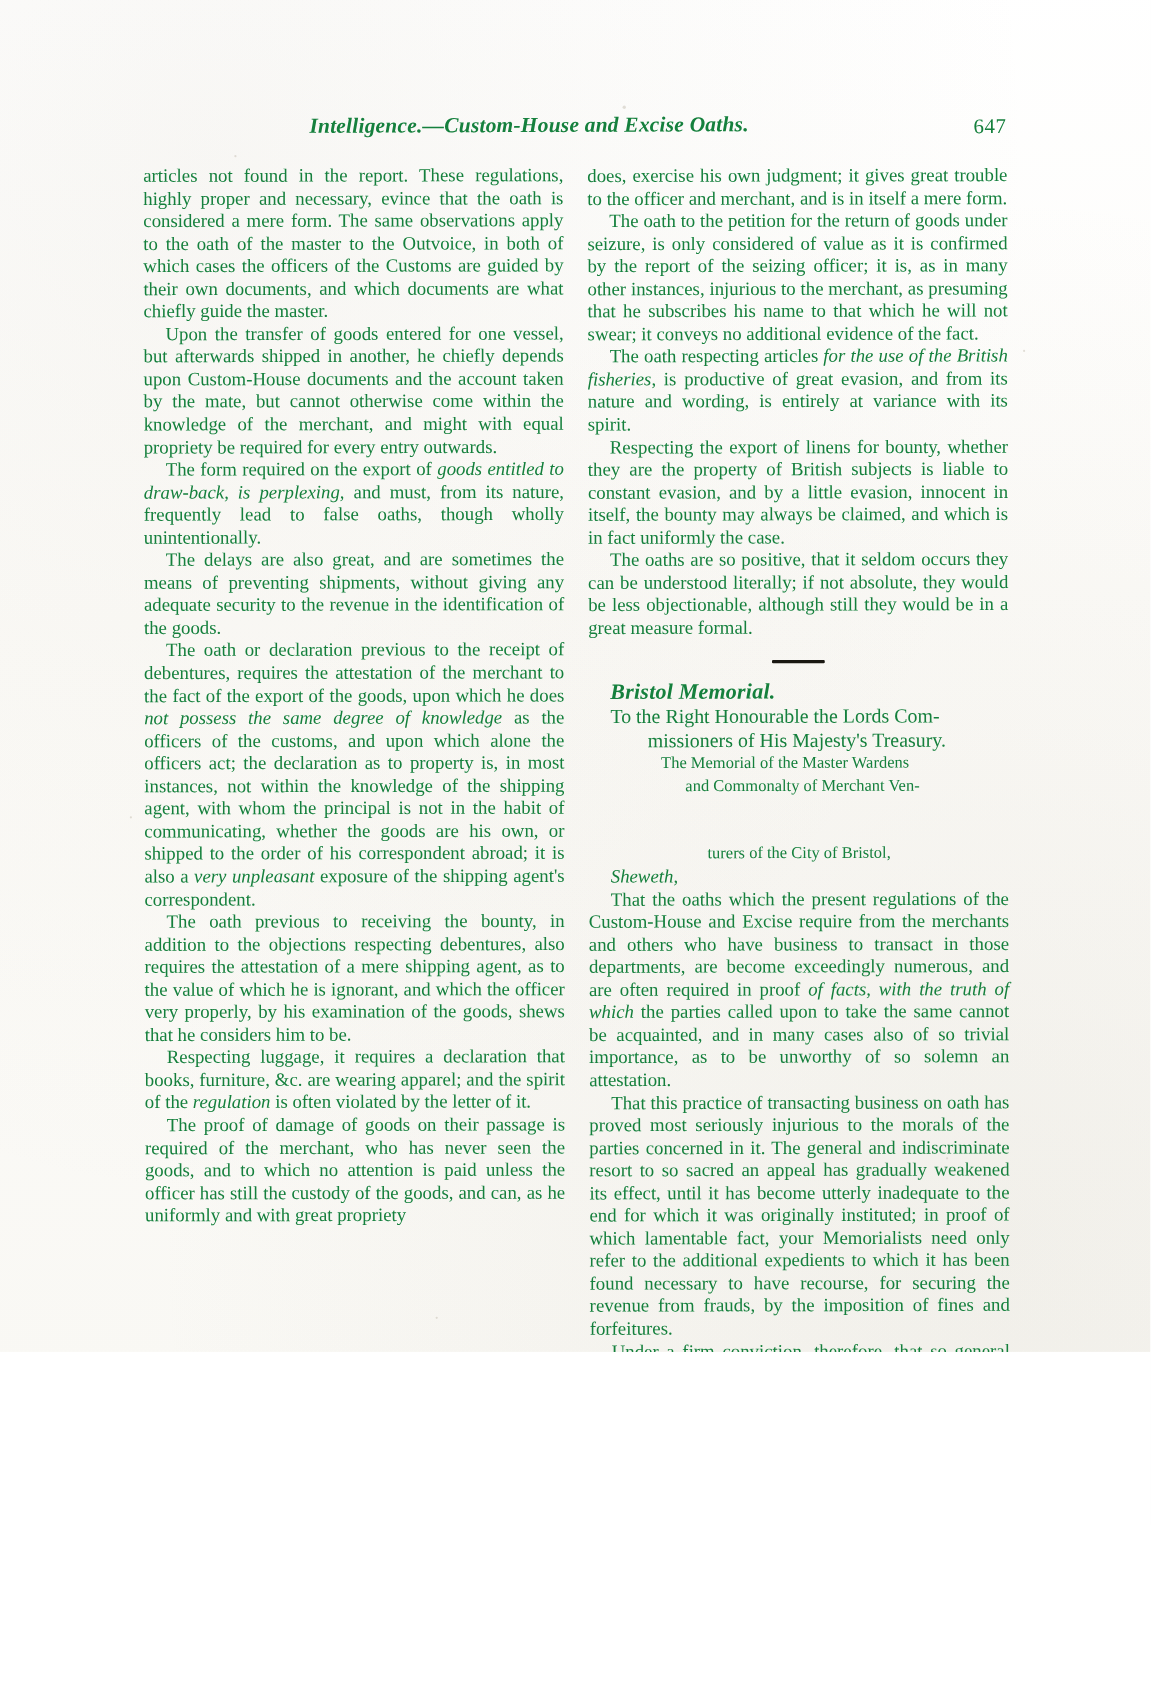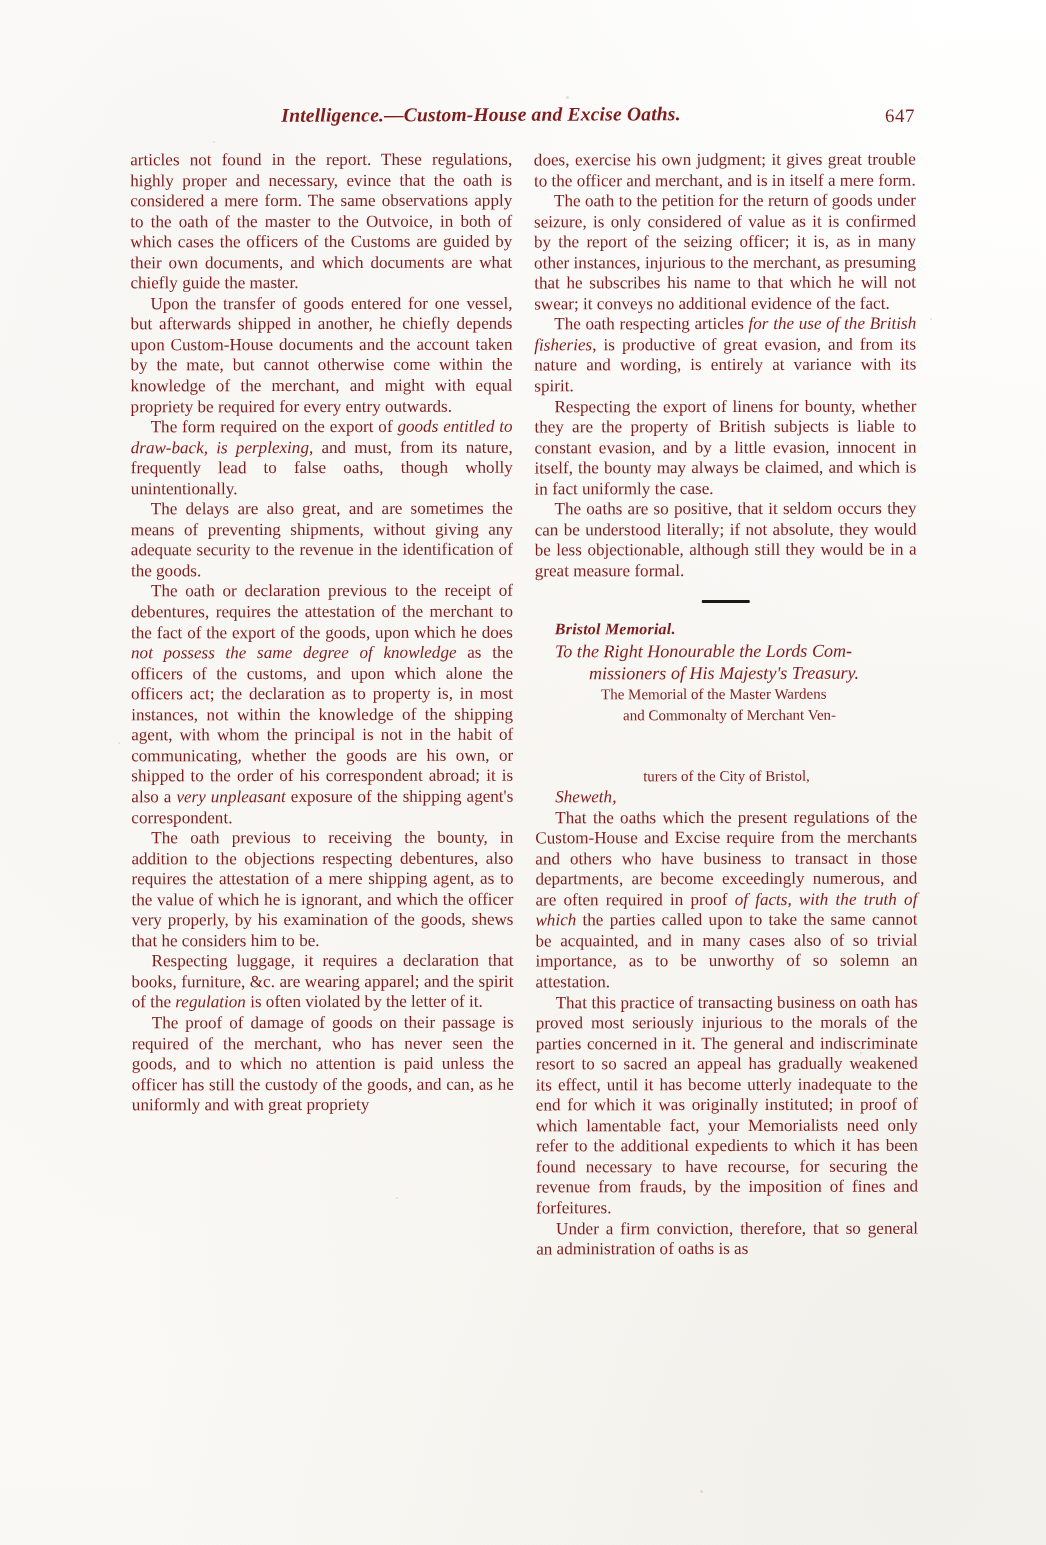--- a/index.html
+++ b/index.html
@@ -3,25 +3,25 @@
 <meta charset="utf-8">
 <style>
   html, body {
     margin: 0;
     padding: 0;
     background: #ffffff;
   }
   .page {
     position: relative;
     width: 1046px;
-    height: 1545px;
+    height: 1229px;
     background: #fdfdfc;
     overflow: hidden;
     font-family: "Liberation Serif", "DejaVu Serif", serif;
-    color: #7f1d1d;
+    color: #15803d;
   }
 
   
   .scan-tint {
     position: absolute;
     inset: 0;
     background:
       radial-gradient(ellipse at 18% 12%, rgba(188,180,160,0.10), rgba(255,255,255,0) 62%),
       radial-gradient(ellipse at 88% 92%, rgba(176,168,148,0.11), rgba(255,255,255,0) 60%),
       linear-gradient(178deg, #ffffff 0%, #fcfbf8 45%, #f9f8f4 100%);
@@ -108,27 +108,26 @@
     background: #1a1812;
     margin: 19px auto 16px auto;
     border-radius: 1px;
   }
 
   
   .sec-title {
     text-align: center;
     font-style: italic;
     font-weight: bold;
-    font-size: 16px;
+    font-size: 20px;
     text-indent: 0;
     margin: 0 0 7px 0;
     letter-spacing: .2px;
   }
   .addressee {
-    font-style: italic;
     font-size: 18.1px;
     line-height: 22px;
     text-indent: 0;
     text-align: center;
     margin: 0 0 8px 0;
   }
   .addressee .ln2 {
     display: block;
     padding-left: 34px;
   }

